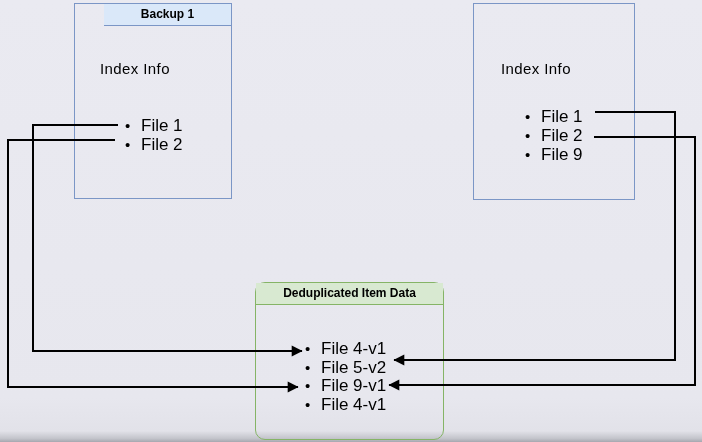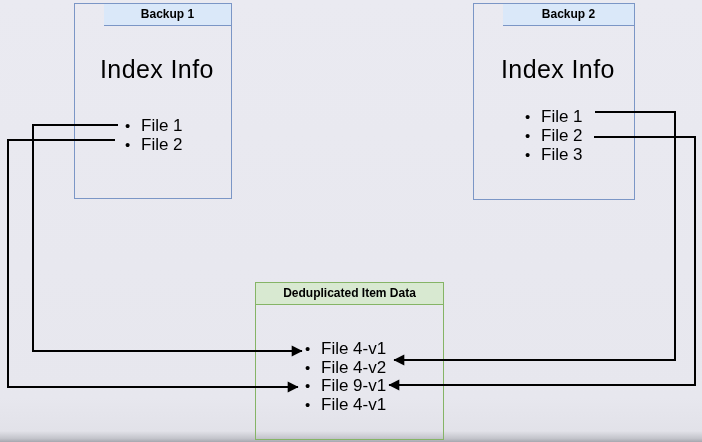--- a/index.html
+++ b/index.html
@@ -3,28 +3,28 @@
 <meta charset="utf-8">
 <style>
   html,body{margin:0;padding:0;}
   body{font-family:"Liberation Sans",sans-serif;color:#000;}
   .canvas{
     position:relative;width:702px;height:442px;overflow:hidden;
     background:linear-gradient(180deg,#eaeaf1 0%,#e7e7ee 90%,#e2e2e9 97.5%,#c3c4cb 99.2%,#a6a7af 100%);
   }
   .box{position:absolute;border:1px solid;box-sizing:border-box;background:transparent;}
   .box.blue{border-color:#7b96c6;}
-  .box.green{border-color:#85b466;}
+  .box.green{border-color:#85b466;border-radius:10px;}
   .box-header{
     height:21px;line-height:21px;text-align:center;
     font-weight:bold;font-size:12px;border-bottom:1px solid;
   }
   .blue .box-header{background:#dae8f9;border-color:#7b96c6;margin-left:29px;}
   .green .box-header{background:#d8e9d1;border-color:#85b466;}
-  .subtitle{position:absolute;font-size:25px;letter-spacing:0.4px;line-height:24px;white-space:nowrap;}
+  .subtitle{position:absolute;font-size:15px;letter-spacing:0.4px;line-height:24px;white-space:nowrap;}
   .list{position:absolute;}
   .li{display:flex;align-items:center;height:18.5px;line-height:18.5px;font-size:17px;white-space:nowrap;}
   .li.tall{height:19px;line-height:19px;}
   .bullet{display:inline-block;width:16px;font-size:15px;}
   svg.wires{position:absolute;left:0;top:0;pointer-events:none;}
 </style>
 </head>
 <body>
 
 <div class="canvas">
@@ -38,48 +38,47 @@
         <span>File 1</span>
       </div>
       <div class="li">
         <span class="bullet">•</span>
         <span>File 2</span>
       </div>
     </div>
   </div>
 
   <div class="box blue" style="left:473px;top:3px;width:162px;height:197px;">
-    <div class="box-header">Backup 2</div>
     <div class="subtitle" style="left:27px;top:53px;">Index Info</div>
     <div class="list" style="left:51px;top:103px;">
       <div class="li tall">
         <span class="bullet">•</span>
         <span>File 1</span>
       </div>
       <div class="li tall">
         <span class="bullet">•</span>
         <span>File 2</span>
       </div>
       <div class="li tall">
         <span class="bullet">•</span>
-        <span>File 3</span>
+        <span>File 9</span>
       </div>
     </div>
   </div>
 
   <div class="box green" style="left:255px;top:282px;width:189px;height:158px;">
     <div class="box-header">Deduplicated Item Data</div>
     <div class="list" style="left:49px;top:57px;">
       <div class="li">
         <span class="bullet">•</span>
         <span>File 4-v1</span>
       </div>
       <div class="li">
         <span class="bullet">•</span>
-        <span>File 4-v2</span>
+        <span>File 5-v2</span>
       </div>
       <div class="li">
         <span class="bullet">•</span>
         <span>File 9-v1</span>
       </div>
       <div class="li">
         <span class="bullet">•</span>
         <span>File 4-v1</span>
       </div>
     </div>

